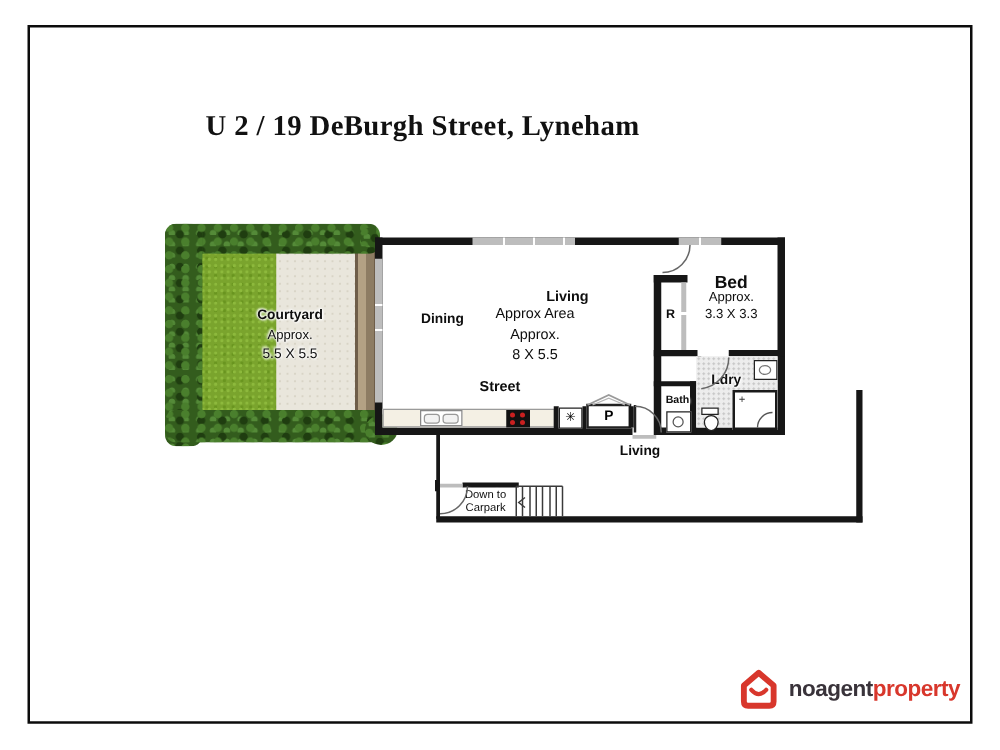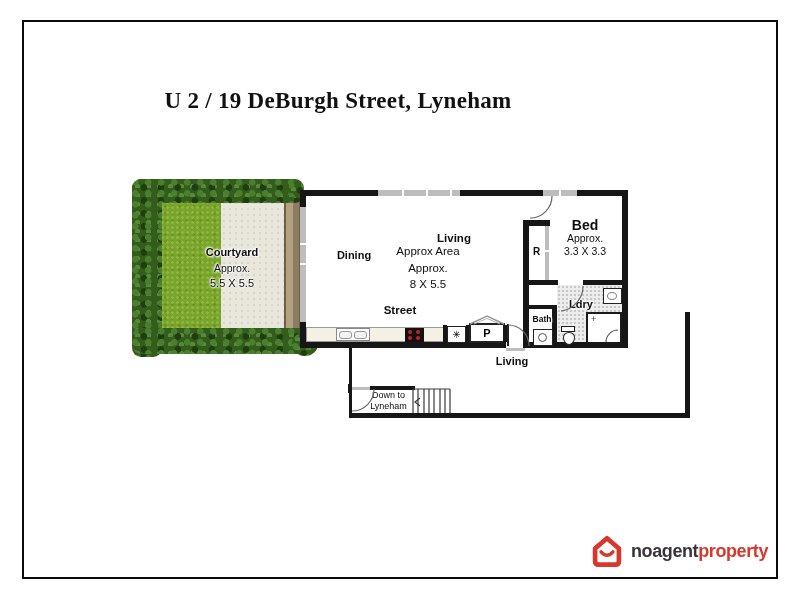--- a/index.html
+++ b/index.html
@@ -134,21 +134,21 @@
     <div class="b" style="font-size:14px;">Bed</div>
     <div>Approx.</div>
     <div>3.3 X 3.3</div>
   </div>
   <div class="lbl b" style="left:529px;top:246px;width:15px;font-size:10px;">R</div>
   <div class="lbl b" style="left:560px;top:298px;width:42px;font-size:11px;">Ldry</div>
   <div class="lbl b" style="left:527px;top:314px;width:30px;font-size:8.5px;">Bath</div>
   <div class="lbl b" style="left:486px;top:355px;width:52px;font-size:11px;">Living</div>
   <div class="lbl" style="left:361px;top:390px;width:55px;font-size:9px;line-height:10.5px;">
     <div>Down to</div>
-    <div>Lyneham</div>
+    <div>Carpark</div>
   </div>
 
   <svg class="overlay" width="800" height="600" viewBox="0 0 800 600">
     <path d="M 552 196 A 22 22 0 0 1 530 218" fill="none" stroke="#666" stroke-width="1.2"></path>
     <path d="M 583 286 A 25 25 0 0 1 561 311" fill="none" stroke="#666" stroke-width="1.2"></path>
     <path d="M 508 324 L 508 346" stroke="#222" stroke-width="2"></path>
     <path d="M 508 325 A 21 21 0 0 1 529 346" fill="none" stroke="#666" stroke-width="1.2"></path>
     <path d="M 374 389 A 22 22 0 0 1 352 411" fill="none" stroke="#666" stroke-width="1.2"></path>
     <g stroke="#3a3a3a" stroke-width="1.2">
       <path d="M 413 389 L 450 389"></path>

